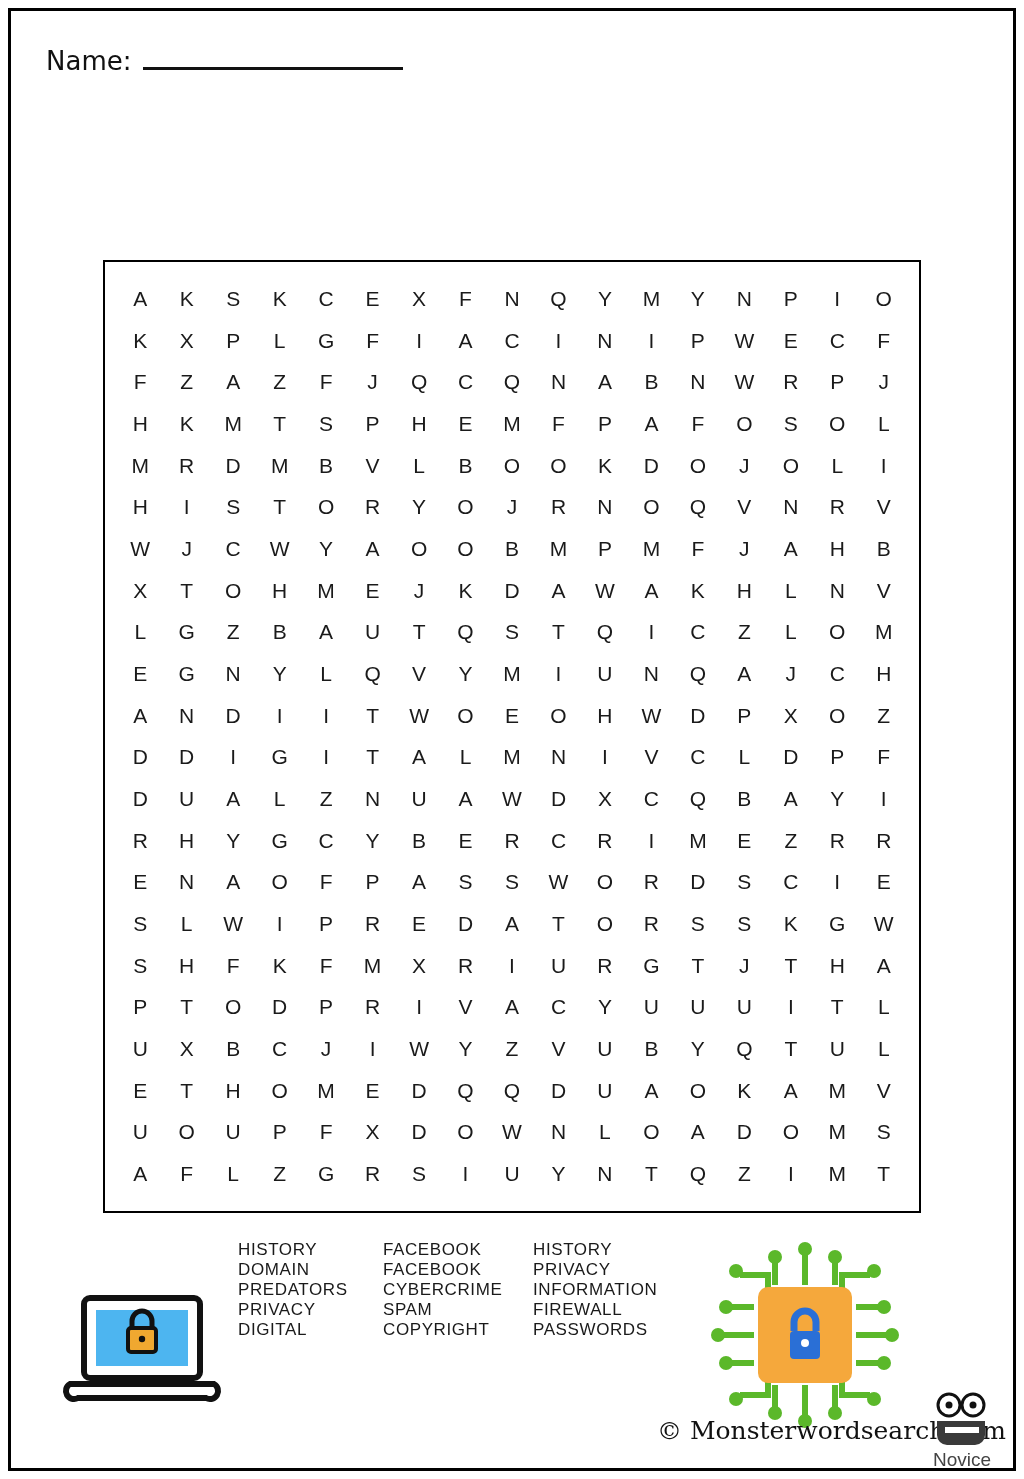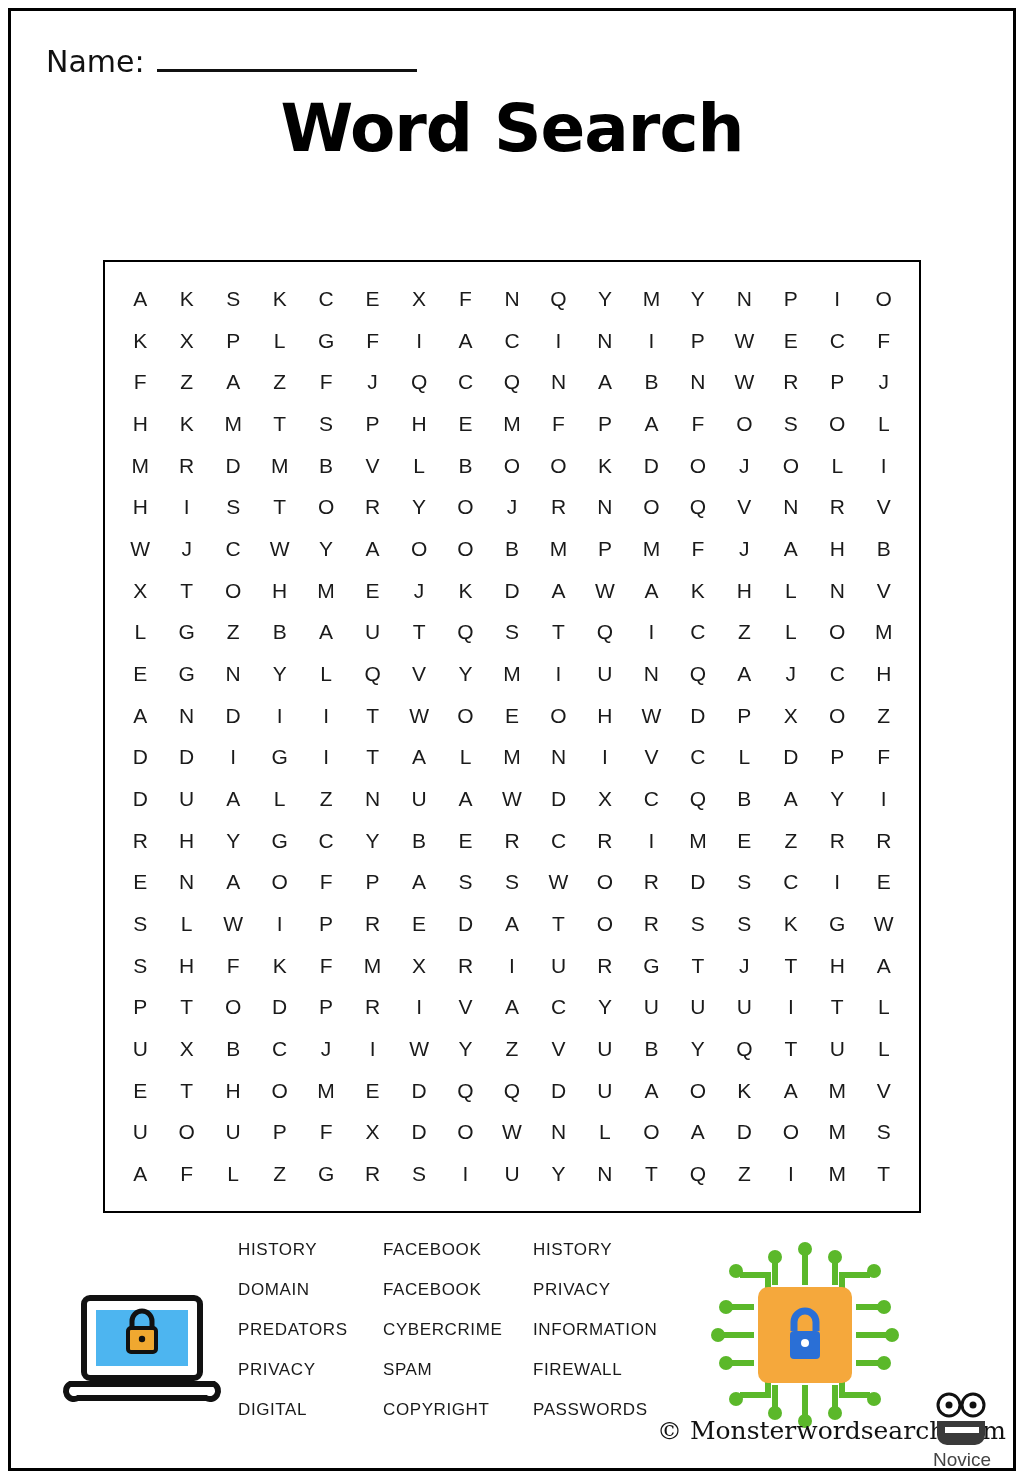--- a/index.html
+++ b/index.html
@@ -19,21 +19,21 @@
     border: 3px solid #000000;
   }
   .name-row {
     position: absolute;
     left: 46px; top: 44px;
     display: flex;
     align-items: baseline;
     gap: 12px;
   }
   .name-label {
-    font-size: 30px;
+    font-size: 26px;
     color: #111111;
     font-family: "DejaVu Sans", sans-serif;
   }
   .name-line {
     width: 260px;
     border-bottom: 3px solid #111111;
     height: 26px;
   }
   .title {
     position: absolute;
@@ -69,21 +69,20 @@
     font-size: 21px;
     color: #1a1a1a;
     font-family: "Liberation Sans", sans-serif;
   }
   .words {
     position: absolute;
     left: 238px; top: 1240px;
     width: 470px;
     display: grid;
     grid-template-columns: 145px 150px auto;
-    row-gap: 20px;
   }
   .word {
     font-size: 17px;
     letter-spacing: 0.6px;
     color: #1a1a1a;
     font-family: "Liberation Sans", sans-serif;
   }
   .laptop-icon {
     position: absolute;
     left: 62px; top: 1290px;
@@ -115,21 +114,20 @@
 <body>
 
 <div class="page-border"></div>
 
 <div class="name-row">
   <span class="name-label">Name:</span>
   <span class="name-line"></span>
 </div>
 
 <div class="title">
-  <span class="line2">Word Search</span>
 </div>
 
 <div class="grid-box">
   <div class="grid" id="grid">
       <div class="cell">A</div>
       <div class="cell">K</div>
       <div class="cell">S</div>
       <div class="cell">K</div>
       <div class="cell">C</div>
       <div class="cell">E</div>

